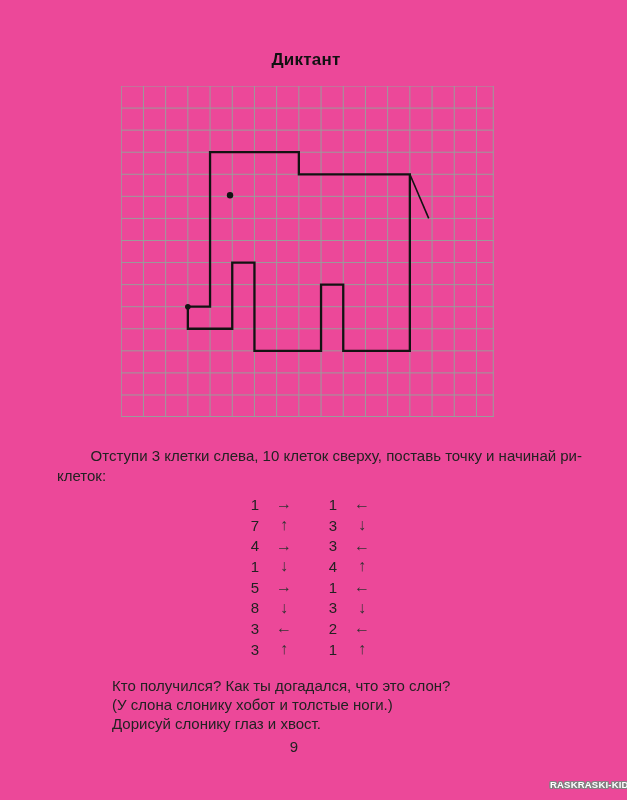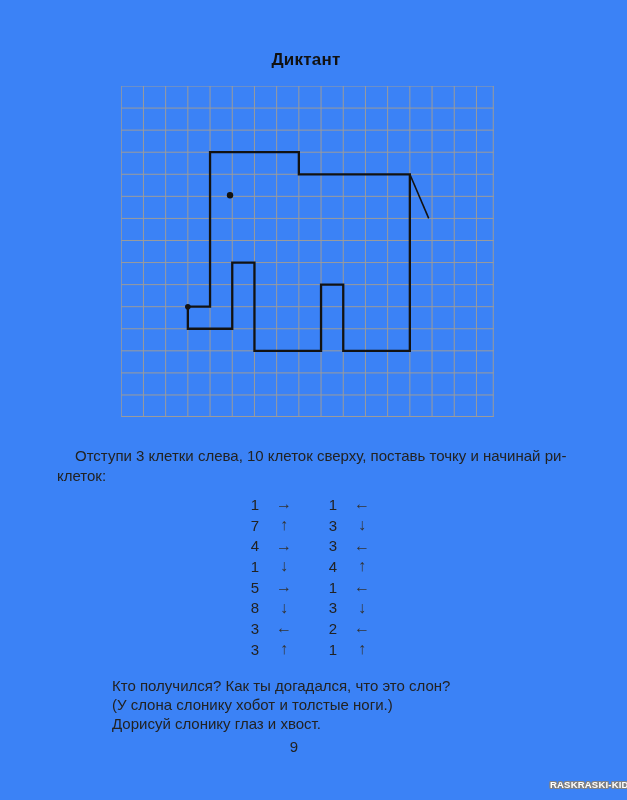--- a/index.html
+++ b/index.html
@@ -9,21 +9,21 @@
     height: 800px;
     background: #ffffff;
     overflow: hidden;
     font-family: "Liberation Sans", sans-serif;
     color: #1c1c1c;
   }
   .page {
     position: relative;
     width: 627px;
     height: 800px;
-    background: #3b82f6;
+    background: #ec4899;
   }
   .title {
     position: absolute;
     top: 50px;
     left: 0;
     width: 612px;
     text-align: center;
     font-size: 17px;
     font-weight: bold;
     color: #111;
@@ -38,21 +38,21 @@
   }
   .intro {
     position: absolute;
     left: 57px;
     top: 446px;
     width: 525px;
     font-size: 15px;
     line-height: 19.5px;
     color: #222;
   }
-  .intro .first-line { padding-left: 18px; }
+  .intro .first-line { padding-left: 18px; text-align: right; }
   .steps-col {
     position: absolute;
     top: 494px;
   }
   .steps-col.left  { left: 248px; }
   .steps-col.right { left: 326px; }
   .step-row {
     height: 20.7px;
     display: flex;
     align-items: center;

